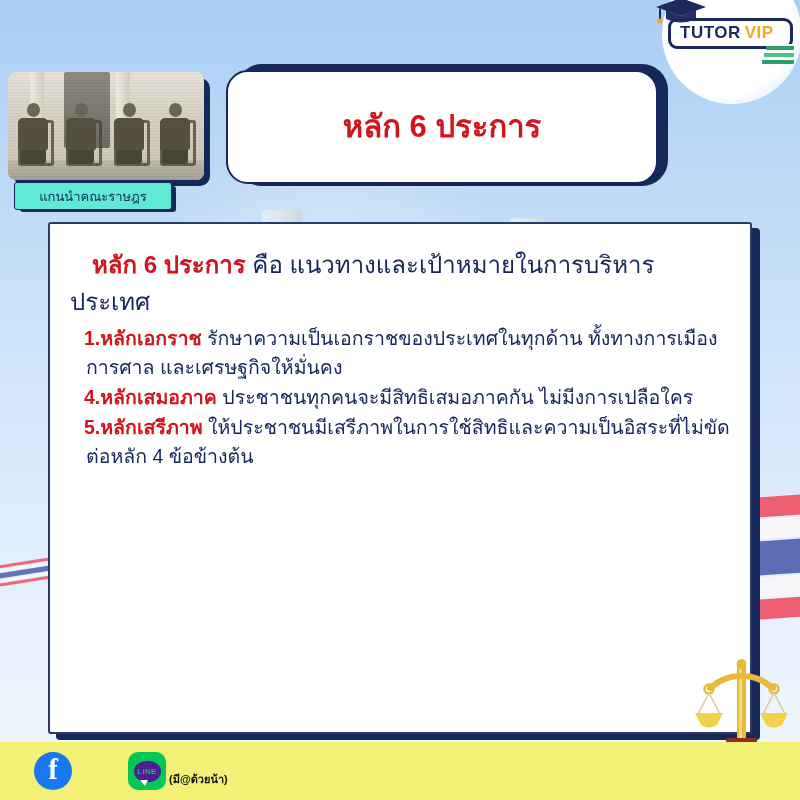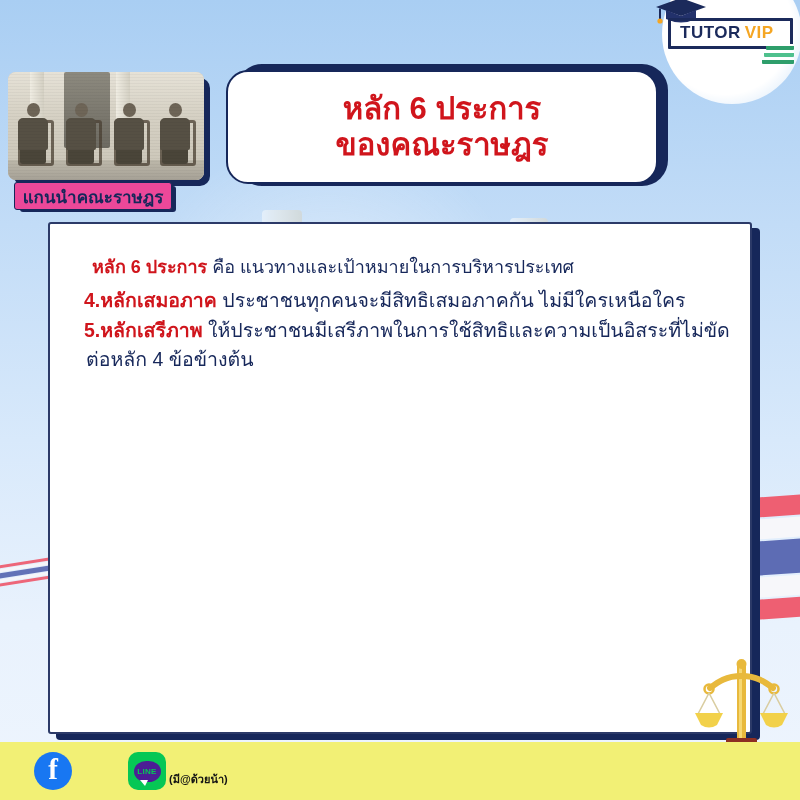--- a/index.html
+++ b/index.html
@@ -45,21 +45,21 @@
   
   .logo-wrap{
     position:absolute;right:4px;top:-6px;width:172px;height:86px;
   }
   .logo-circle{
     position:absolute;right:-6px;top:-30px;width:140px;height:140px;border-radius:50%;
     background:radial-gradient(circle at 45% 45%,#ffffff 62%,rgba(255,255,255,.25) 100%);
   }
   .logo-box{
     position:absolute;left:44px;top:24px;
-    border:3px solid #1b2a5b;border-radius:1px;
+    border:3px solid #1b2a5b;border-radius:9px;
     padding:2px 16px 3px 9px;background:transparent;
     font-size:17px;font-weight:bold;letter-spacing:.5px;white-space:nowrap;
   }
   .logo-t{color:#1b2a5b;}
   .logo-v{color:#f5a623;margin-left:4px;}
   .cap{position:absolute;left:30px;top:2px;width:54px;height:30px;}
   .books{position:absolute;right:-2px;top:44px;width:40px;height:30px;}
 
   
   .title-shadow{
@@ -108,38 +108,38 @@
   .man .legs{width:26px;height:14px;background:#4a4539;margin:0 auto;border-radius:0 0 3px 3px;}
   .chair{position:absolute;bottom:14px;width:30px;height:40px;border:3px solid #4a3f31;border-radius:3px;opacity:.75;}
   .photo .grain{position:absolute;inset:0;background:
      repeating-linear-gradient(0deg,rgba(0,0,0,.035) 0 1px,rgba(255,255,255,0) 1px 3px);}
 
   .caption-shadow{
     position:absolute;left:20px;top:186px;width:156px;height:26px;background:#16275a;border-radius:3px;
   }
   .caption{
     position:absolute;left:14px;top:182px;width:156px;height:26px;
-    background:#ec4899;border:1.5px solid #16275a;border-radius:3px;
+    background:#5eead4;border:1.5px solid #16275a;border-radius:3px;
     display:flex;align-items:center;justify-content:center;
-    color:#16275a;font-size:17px;font-weight:bold;white-space:nowrap;
+    color:#16275a;font-size:13px;font-weight:normal;white-space:nowrap;
   }
 
   
   .card-shadow{
     position:absolute;left:56px;top:228px;width:704px;height:512px;
     background:#16275a;border-radius:4px;
   }
   .card{
     position:absolute;left:48px;top:222px;width:704px;height:512px;
     background:#ffffff;border:2px solid #2c3a68;border-radius:3px;
     padding:14px 20px 10px 20px;box-sizing:border-box;
     color:#16275a;
   }
   .intro{
-    font-size:18px;line-height:1.55;margin:16px 0 2px 0;
+    font-size:24px;line-height:1.55;margin:8px 0 2px 0;
   }
   .intro .hl{color:#d0151c;font-weight:bold;}
   .intro .l1{display:block;text-indent:22px;}
   .intro .l2{display:block;}
   .items{list-style:none;margin:4px 0 0 0;padding:0;}
   .item{
     font-size:19.5px;line-height:1.48;margin:0 0 1px 0;
     padding-left:16px;text-indent:-2px;
   }
   .item .num{color:#d0151c;font-weight:bold;}
@@ -236,21 +236,20 @@
       <rect x="6" y="13" width="30" height="6" rx="1" fill="#4fc08d"></rect>
       <rect x="6" y="13" width="30" height="2" fill="#ffffff"></rect>
       <rect x="8" y="6" width="28" height="6" rx="1" fill="#2e9e6b"></rect>
       <rect x="8" y="6" width="28" height="2" fill="#ffffff"></rect>
     </svg>
   </div>
 
   <div class="title-shadow"></div>
   <div class="title-box">
     <div class="title-line">หลัก 6 ประการ</div>
-    <div class="title-line">ของคณะราษฎร</div>
   </div>
 
   <div class="photo-shadow"></div>
   <div class="photo">
     <div class="wall"></div>
     <div class="col" style="left:22px;"></div>
     <div class="col" style="left:108px;"></div>
     <div class="door"></div>
     <div class="step"></div>
     <div class="chair" style="left:10px;"></div>
@@ -286,21 +285,24 @@
   <div class="card">
 
     <p class="intro">
       <span class="l1">
         <span class="hl">หลัก 6 ประการ</span><span> คือ แนวทางและเป้าหมายในการบริหารประเทศ</span>
       </span>
     </p>
 
     <ul class="items">
       <li class="item">
-        <span class="num">4.</span><span class="key">หลักเสมอภาค</span><span class="txt"> ประชาชนทุกคนจะมีสิทธิเสมอภาคกัน ไม่มีใครเหนือใคร</span>
+        <span class="num">1.</span><span class="key">หลักเอกราช</span><span class="txt"> รักษาความเป็นเอกราชของประเทศในทุกด้าน ทั้งทางการเมือง การศาล และเศรษฐกิจให้มั่นคง</span>
+      </li>
+      <li class="item">
+        <span class="num">4.</span><span class="key">หลักเสมอภาค</span><span class="txt"> ประชาชนทุกคนจะมีสิทธิเสมอภาคกัน ไม่มีงการเปลือใคร</span>
       </li>
       <li class="item">
         <span class="num">5.</span><span class="key">หลักเสรีภาพ</span><span class="txt"> ให้ประชาชนมีเสรีภาพในการใช้สิทธิและความเป็นอิสระที่ไม่ขัดต่อหลัก 4 ข้อข้างต้น</span>
       </li>
     </ul>
   </div>
 
   <svg class="scales" viewBox="0 0 104 104">
     <rect x="47" y="14" width="9" height="72" fill="#e8b93c"></rect>
     <rect x="49" y="14" width="3" height="72" fill="#f6d873"></rect>

